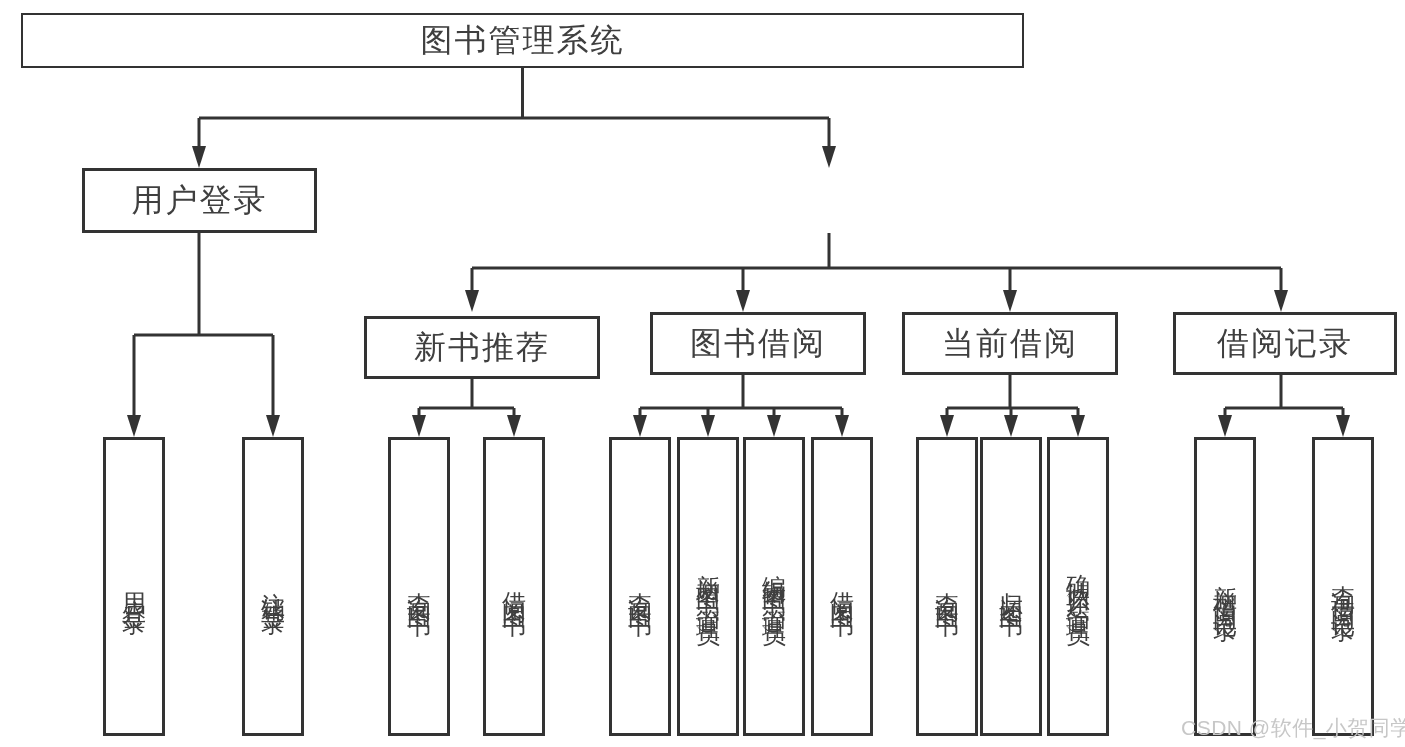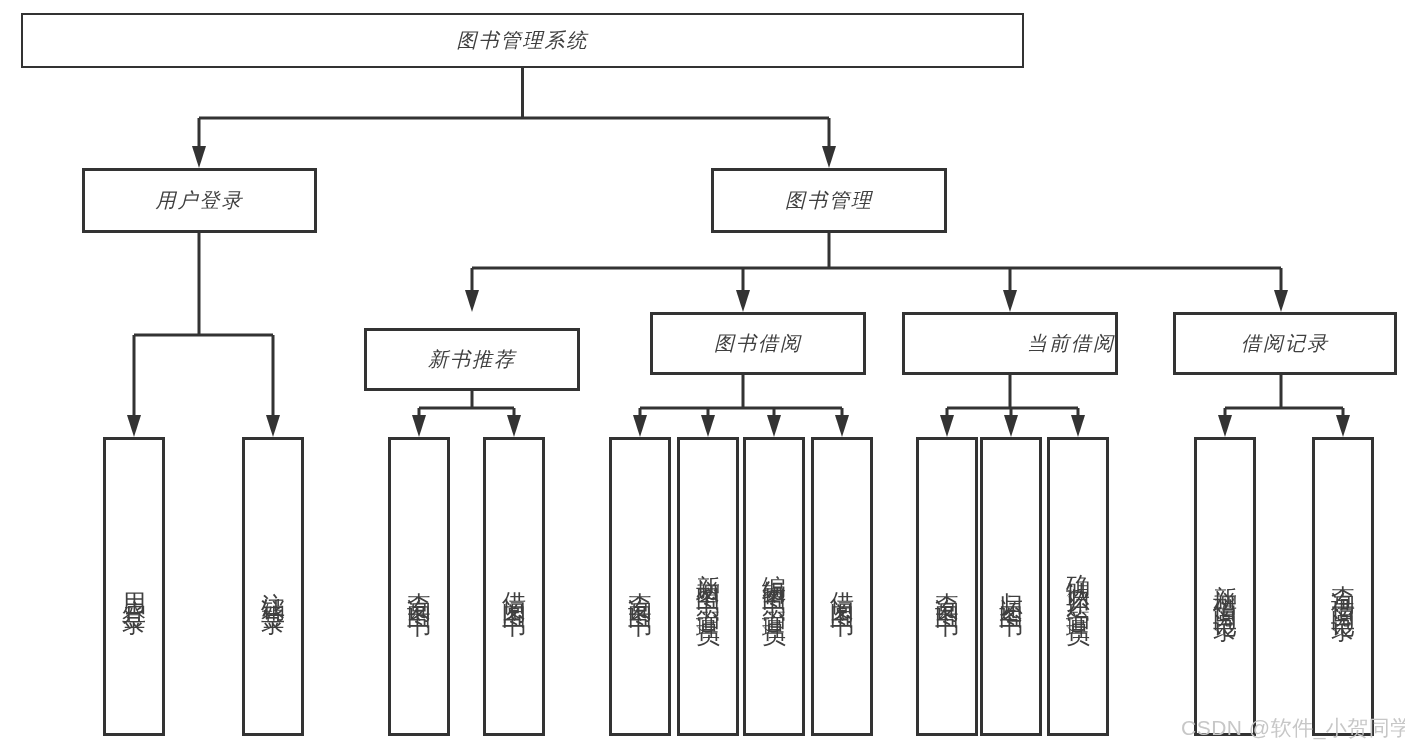--- a/index.html
+++ b/index.html
@@ -29,24 +29,23 @@
     color: #3f3f3f;
     display: flex;
     align-items: center;
     justify-content: center;
     z-index: 2;
   }
   .node.root {
     border-width: 2px;
   }
   .hbox span {
-    font-size: 20px;
+    font-size: 32px;
     letter-spacing: 2px;
     white-space: nowrap;
-    font-style: italic;
   }
   .vbox span {
     writing-mode: vertical-rl;
     font-size: 24px;
     letter-spacing: 7px;
     line-height: 1;
     white-space: nowrap;
   }
   .watermark {
     position: absolute;
@@ -104,31 +103,28 @@
     </g>
   </svg>
 
   <div class="node hbox root" style="left:21px; top:13px; width:1003px; height:55px;">
     <span>图书管理系统</span>
   </div>
 
   <div class="node hbox" style="left:82px; top:168px; width:235px; height:65px;">
     <span>用户登录</span>
   </div>
-  <div class="node hbox" style="left:711px; top:168px; width:236px; height:65px;">
-    <span>图书管理</span>
-  </div>
 
-  <div class="node hbox" style="left:364px; top:328px; width:216px; height:63px;">
+  <div class="node hbox" style="left:364px; top:316px; width:236px; height:63px;">
     <span>新书推荐</span>
   </div>
   <div class="node hbox" style="left:635px; top:312px; width:216px; height:63px;margin-left:15px;">
     <span>图书借阅</span>
   </div>
-  <div class="node hbox" style="left:902px; top:312px; width:216px; height:63px;justify-content:flex-end;">
+  <div class="node hbox" style="left:902px; top:312px; width:216px; height:63px;">
     <span>当前借阅</span>
   </div>
   <div class="node hbox" style="left:1173px; top:312px; width:224px; height:63px;">
     <span>借阅记录</span>
   </div>
 
   <div class="node vbox" style="left:103px; top:437px; width:62px; height:299px;">
     <span>用户登录</span>
   </div>
   <div class="node vbox" style="left:242px; top:437px; width:62px; height:299px;">

